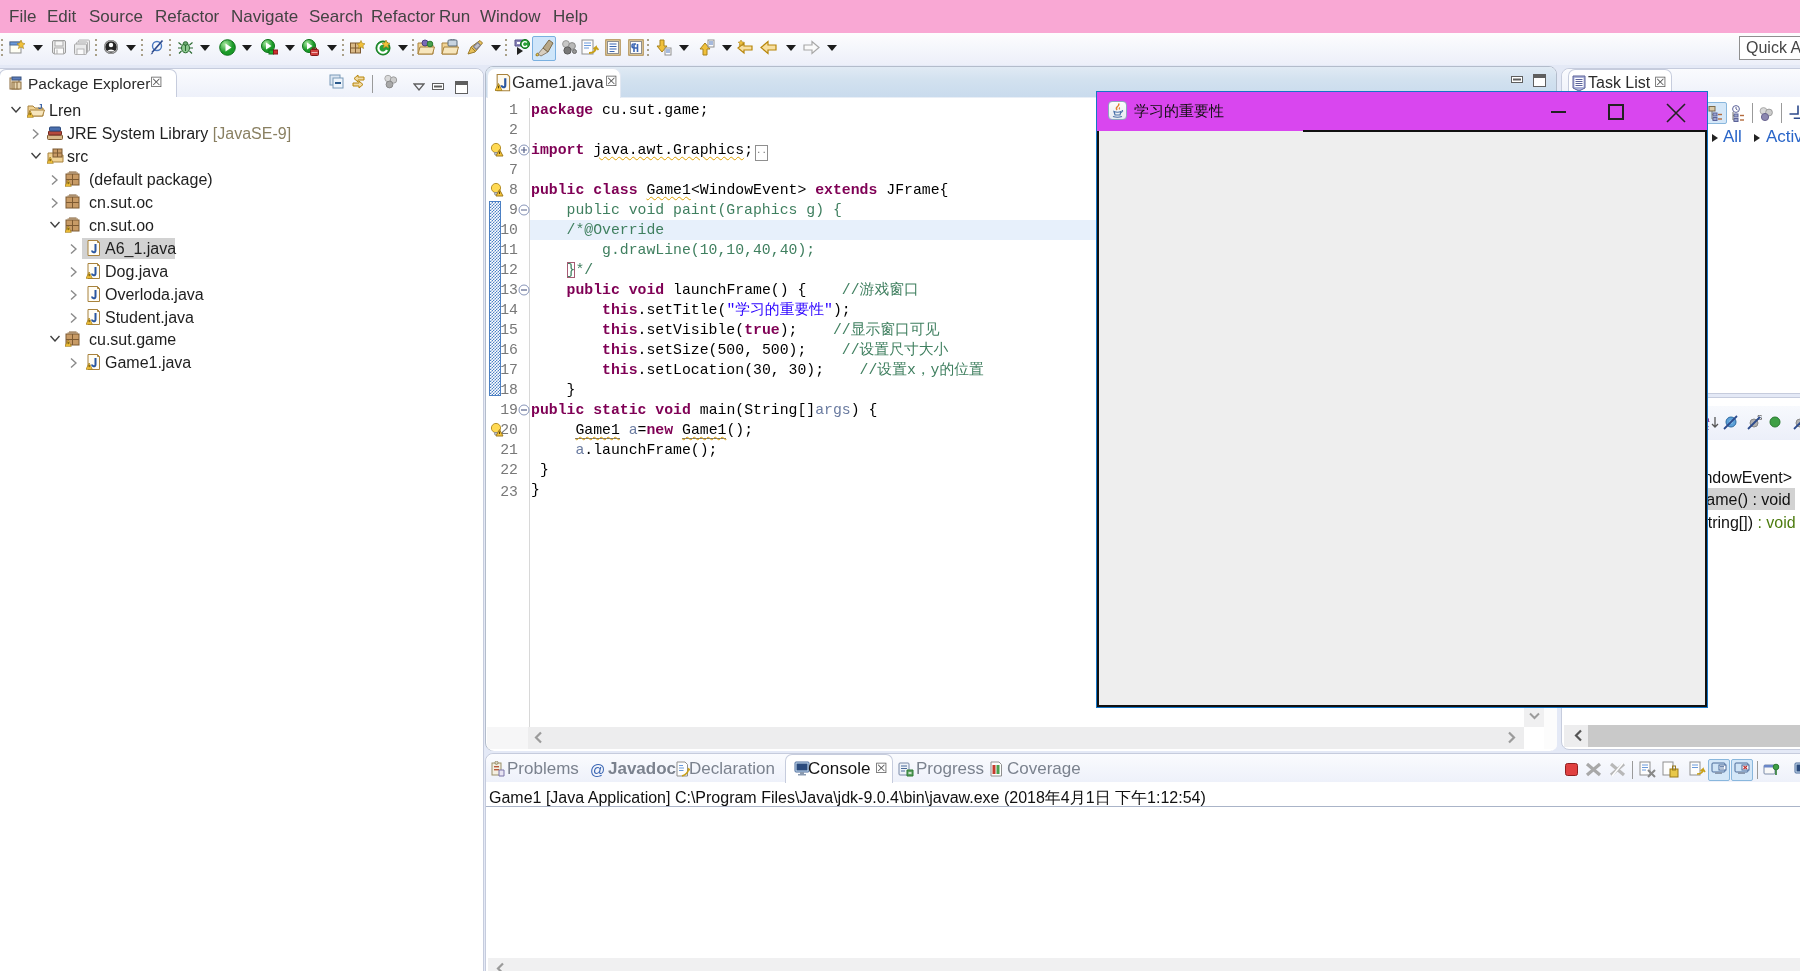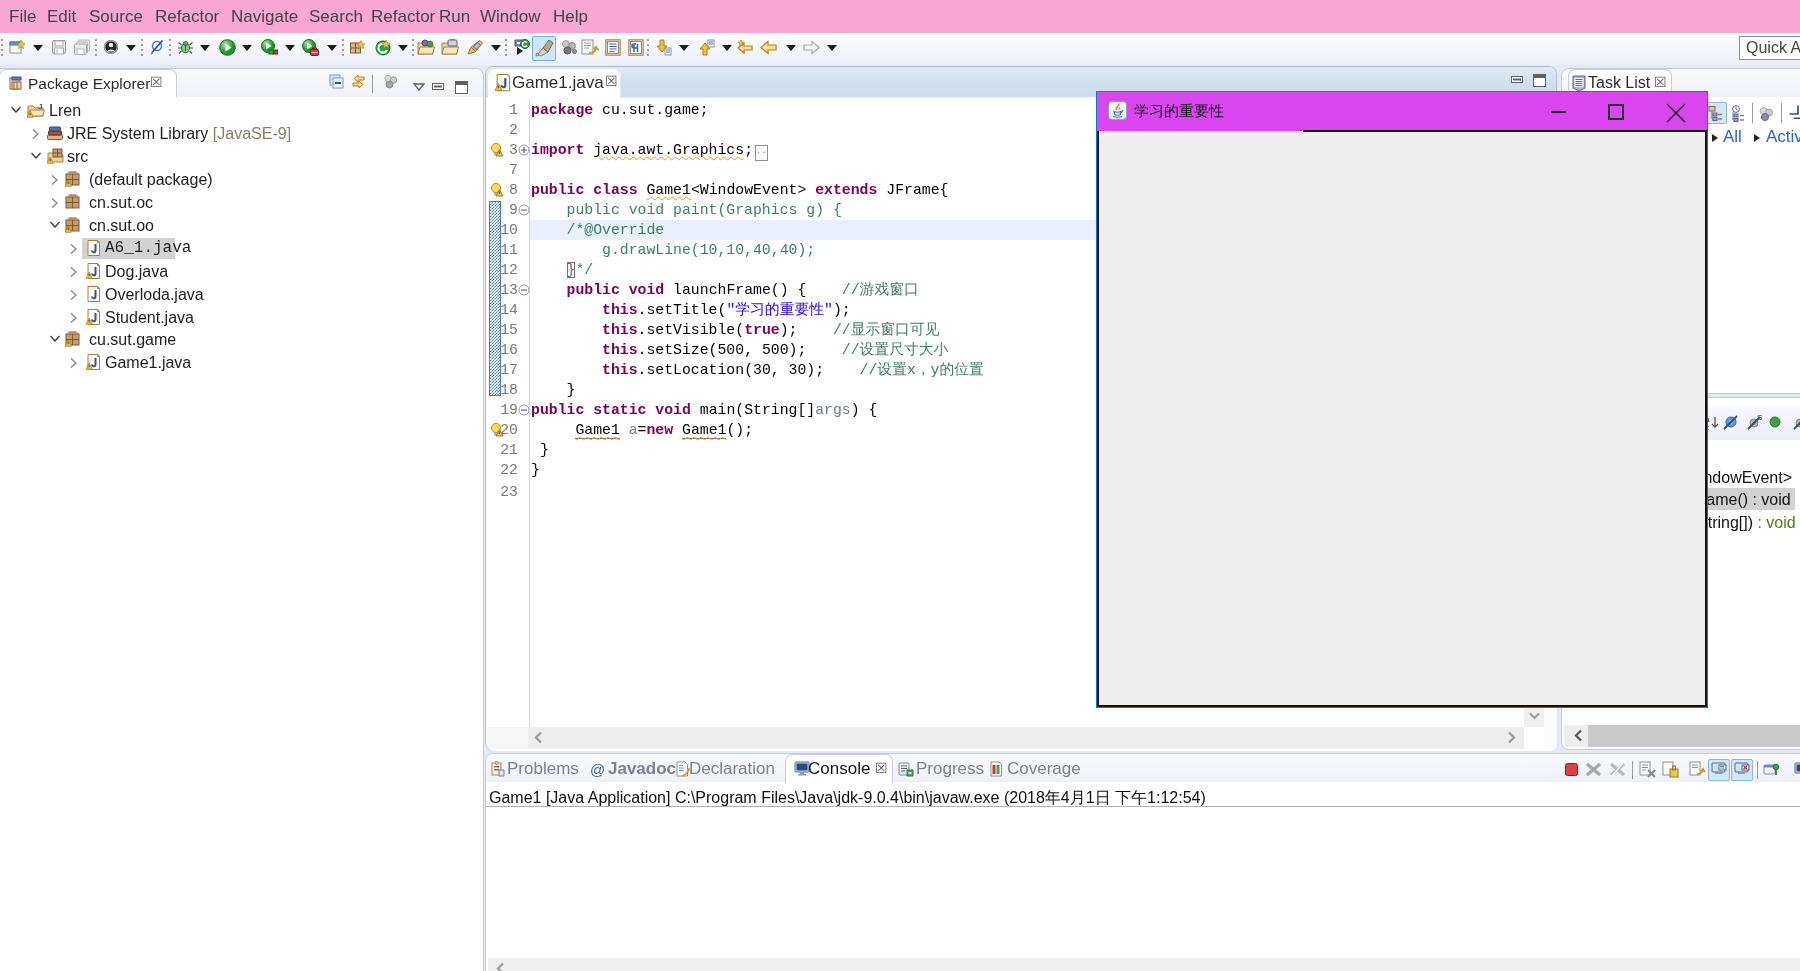--- a/index.html
+++ b/index.html
@@ -359,21 +359,21 @@
           <use href="#pkg"></use>
           <use href="#warnov" transform="translate(0,9) scale(0.9)"></use>
         </svg>
       <span class="trow" style="left:88px;top:213px;">cn.sut.oo</span>
       <svg class="abs" style="left:69px;top:243px" width="7" height="10" viewBox="0 0 7 10">
           <use href="#chevR"></use>
         </svg>
       <svg class="abs" style="left:85px;top:239px" width="14" height="16" viewBox="0 0 14 16">
           <use href="#jfile"></use>
         </svg>
-      <span class="trow" style="left:104px;top:236px;font-family:Liberation Mono, monospace;">A6_1.java</span>
+      <span class="trow" style="left:104px;top:236px;">A6_1.java</span>
       <svg class="abs" style="left:69px;top:266px" width="7" height="10" viewBox="0 0 7 10">
           <use href="#chevR"></use>
         </svg>
       <svg class="abs" style="left:85px;top:262px" width="14" height="16" viewBox="0 0 14 16">
           <use href="#jfile"></use>
           <use href="#warnov" transform="translate(0,9) scale(0.9)"></use>
         </svg>
       <span class="trow" style="left:104px;top:259px;">Dog.java</span>
       <svg class="abs" style="left:69px;top:289px" width="7" height="10" viewBox="0 0 7 10">
           <use href="#chevR"></use>
@@ -474,20 +474,21 @@
         <div class="cl"><span class="cm">        g.drawLine(10,10,40,40);</span></div>
         <div class="cl"><span class="cm">    <span class="brbox">}</span>*/</span></div>
         <div class="cl">    <span class="kw">public</span> <span class="kw">void</span> launchFrame() {    <span class="cm">//游戏窗口</span></div>
         <div class="cl">        <span class="kw">this</span>.setTitle(<span class="st">"学习的重要性"</span>);</div>
         <div class="cl">        <span class="kw">this</span>.setVisible(<span class="kw">true</span>);    <span class="cm">//显示窗口可见</span></div>
         <div class="cl">        <span class="kw">this</span>.setSize(500, 500);    <span class="cm">//设置尺寸大小</span></div>
         <div class="cl">        <span class="kw">this</span>.setLocation(30, 30);    <span class="cm">//设置x，y的位置</span></div>
         <div class="cl">    }</div>
         <div class="cl"><span class="kw">public</span> <span class="kw">static</span> <span class="kw">void</span> main(String[]<span class="vr">args</span>) {</div>
         <div class="cl">     <span class="sq" style="border-bottom:1px solid #777;">Game1</span> <span class="vr">a</span>=<span class="kw">new</span> <span class="sq" style="border-bottom:1px solid #777;">Game1</span>();</div>
+        <div class="cl">     <span class="vr">a</span>.launchFrame();</div>
         <div class="cl"> }</div>
         <div class="cl">}</div>
       </div>
 
       <svg class="abs bulb" style="left:2px;top:44px" width="15" height="15" viewBox="0 0 15 15">
           <circle cx="7" cy="6" r="4.6" fill="#ffd953" stroke="#b8922a"></circle>
           <path d="M5.5 10.5 L8.5 10.5 L8 13 L6 13 Z" fill="#cfcfcf" stroke="#909090"></path>
           <path d="M7 14 L10.5 7.5 L14 14 Z" fill="#f7c53a" stroke="#a07c1e"></path>
           <line x1="10.5" y1="9.5" x2="10.5" y2="12" stroke="#5d4708" stroke-width="1.1"></line>
         </svg>

